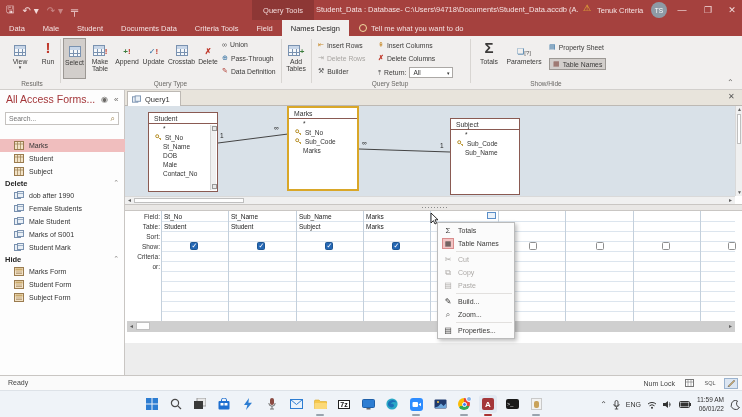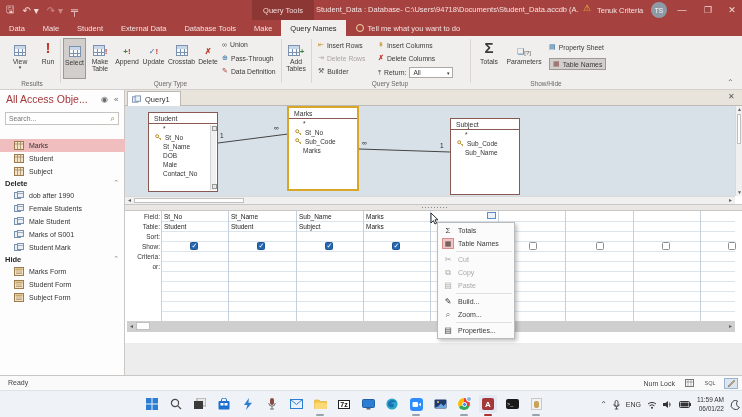--- a/index.html
+++ b/index.html
@@ -150,24 +150,24 @@
     <div class="abs avatar">TS</div>
     <div class="abs winbtn" style="left:670px">—</div>
     <div class="abs winbtn" style="left:696px">❐</div>
     <div class="abs winbtn" style="left:720px">✕</div>
   </div>
 
   <div class="abs tabrow">
     <div class="rtab">Data</div>
     <div class="rtab">Male</div>
     <div class="rtab">Student</div>
-    <div class="rtab">External Data</div>
-    <div class="rtab">Database Tools</div>
-    <div class="rtab">Make</div>
-    <div class="rtab active">Query Names</div>
+    <div class="rtab">Documents Data</div>
+    <div class="rtab">Criteria Tools</div>
+    <div class="rtab">Field</div>
+    <div class="rtab active">Names Design</div>
     <div class="tellme">
       <span class="bulb"></span>
       <span>Tell me what you want to do</span>
     </div>
   </div>
 
   <div class="abs ribbon">
 
     <div class="abs bigbtn" style="left:8px; width:24px;">
       <span class="ic">
@@ -292,21 +292,21 @@
     <div class="abs smallbtn pressed" style="left:549px; top:22px;">
       <span style="font-size:7px; color:#8A5A52">▦</span>
       <span>Table Names</span>
     </div>
     <div class="abs grouplabel" style="left:476px; width:140px;">Show/Hide</div>
 
     <div class="abs chev" style="left:727px; top:42px;">⌃</div>
   </div>
 
   <div class="abs navpane">
-    <div class="abs nav-title">All Access Obje...</div>
+    <div class="abs nav-title">All Access Forms...</div>
     <div class="abs nav-ctrl" style="left:101px">◉</div>
     <div class="abs nav-ctrl" style="left:114px">«</div>
     <div class="abs searchbox">
       <input placeholder="Search..." style="">
       <span class="mag">⌕</span>
     </div>
     <div class="abs navsec" style="top:52px">
       <span>Tables</span>
         <span class="pill">⌃</span>
     </div>

